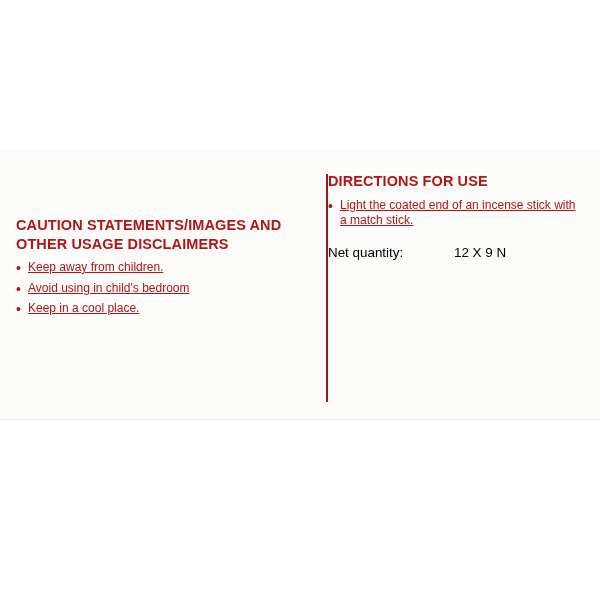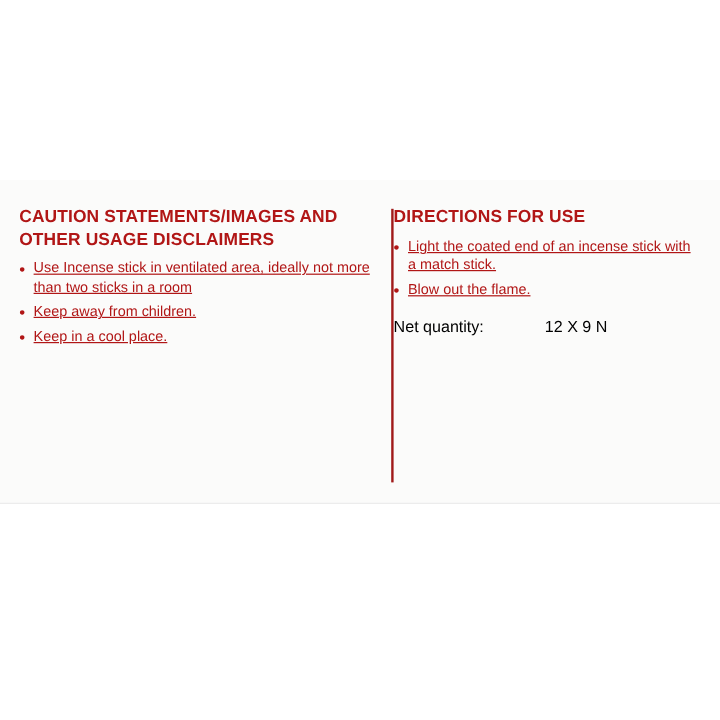--- a/index.html
+++ b/index.html
@@ -32,20 +32,21 @@
     flex-direction: row;
     padding: 22px 16px 12px 16px;
     box-sizing: border-box;
   }
   .col {
     box-sizing: border-box;
   }
   .col-left {
     width: 310px;
     padding-right: 16px;
+    margin-top: 44px;
   }
   .divider {
     width: 2px;
     background: #a01a1a;
     margin: 2px 0 6px 0;
     flex: 0 0 auto;
   }
   .col-right {
     flex: 1;
   }
@@ -107,33 +108,32 @@
 <body>
 
 <div class="edge-top"></div>
 
 <div class="label-card">
   <div class="card-inner">
 
     <div class="col col-left">
       <div class="heading">CAUTION STATEMENTS/IMAGES AND OTHER USAGE DISCLAIMERS</div>
       <ul class="bullets">
-        <li>Use Incense stick in ventilated area, ideally not more than two sticks in a room</li>
         <li>Keep away from children.</li>
+        <li>Avoid using in child's bedroom</li>
         <li>Keep in a cool place.</li>
       </ul>
     </div>
 
     <div class="divider"></div>
 
     <div class="col col-right">
       <div class="heading">DIRECTIONS FOR USE</div>
       <ul class="bullets">
         <li>Light the coated end of  an incense stick with a match stick.</li>
-        <li>Blow out the flame.</li>
       </ul>
       <div class="netline">
         <div class="netlabel">Net quantity:</div>
         <div class="netvalue">12 X 9 N</div>
       </div>
     </div>
 
   </div>
 </div>
 

